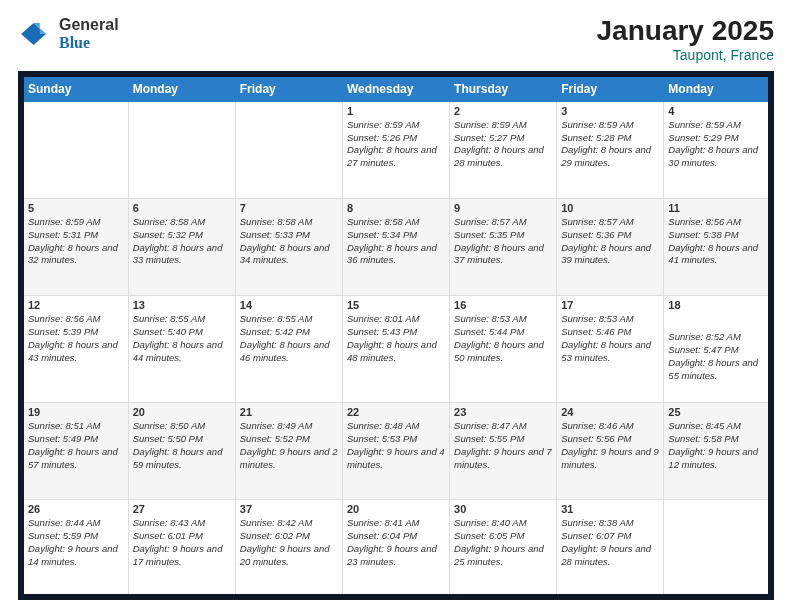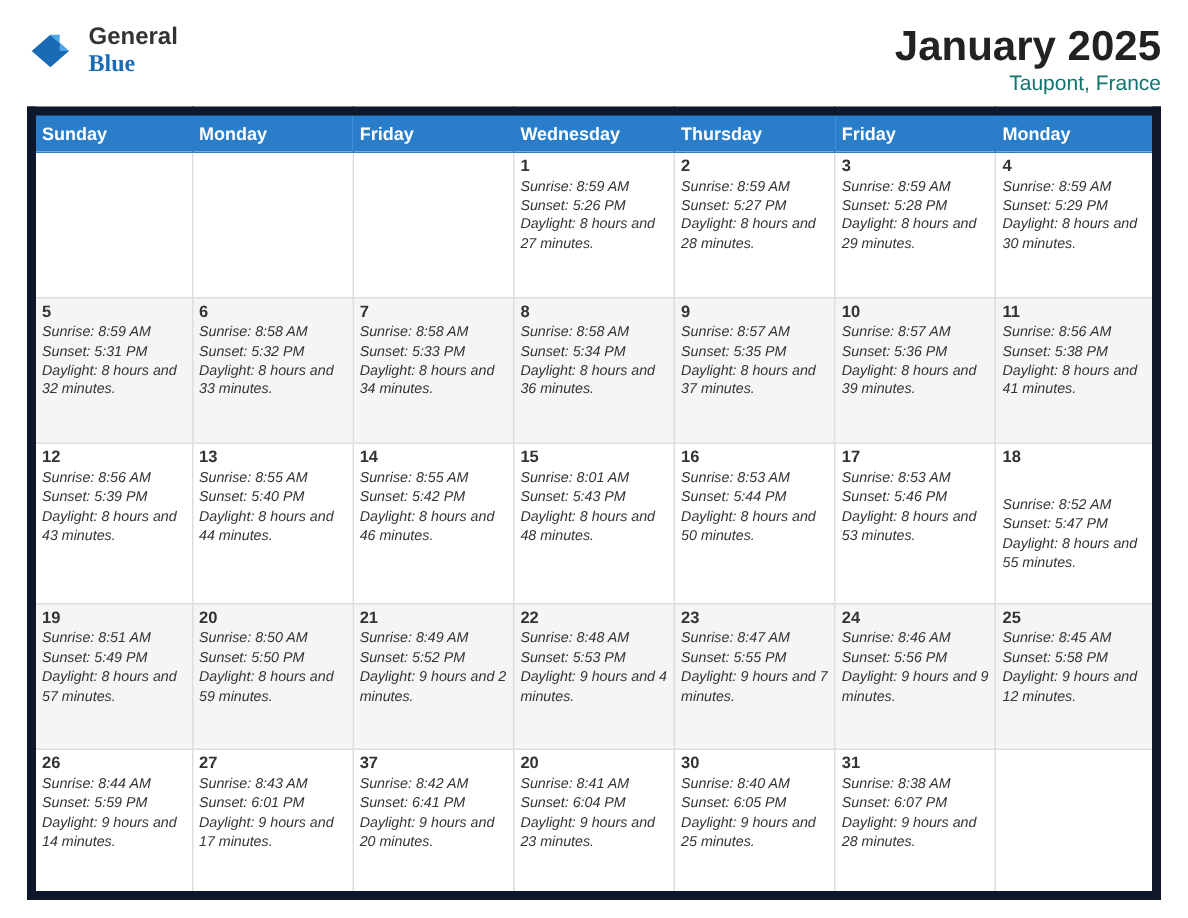--- a/index.html
+++ b/index.html
@@ -309,21 +309,21 @@
           </td>
           <td>
             <span class="day-num">27</span>
             <div class="day-info" style="white-space: pre-line;">Sunrise: 8:43 AM
 Sunset: 6:01 PM
 Daylight: 9 hours and 17 minutes.</div>
           </td>
           <td>
             <span class="day-num">37</span>
             <div class="day-info" style="white-space: pre-line;">Sunrise: 8:42 AM
-Sunset: 6:41 PM
+Sunset: 6:02 PM
 Daylight: 9 hours and 20 minutes.</div>
           </td>
           <td>
             <span class="day-num">20</span>
             <div class="day-info" style="white-space: pre-line;">Sunrise: 8:41 AM
 Sunset: 6:04 PM
 Daylight: 9 hours and 23 minutes.</div>
           </td>
           <td>
             <span class="day-num">30</span>

